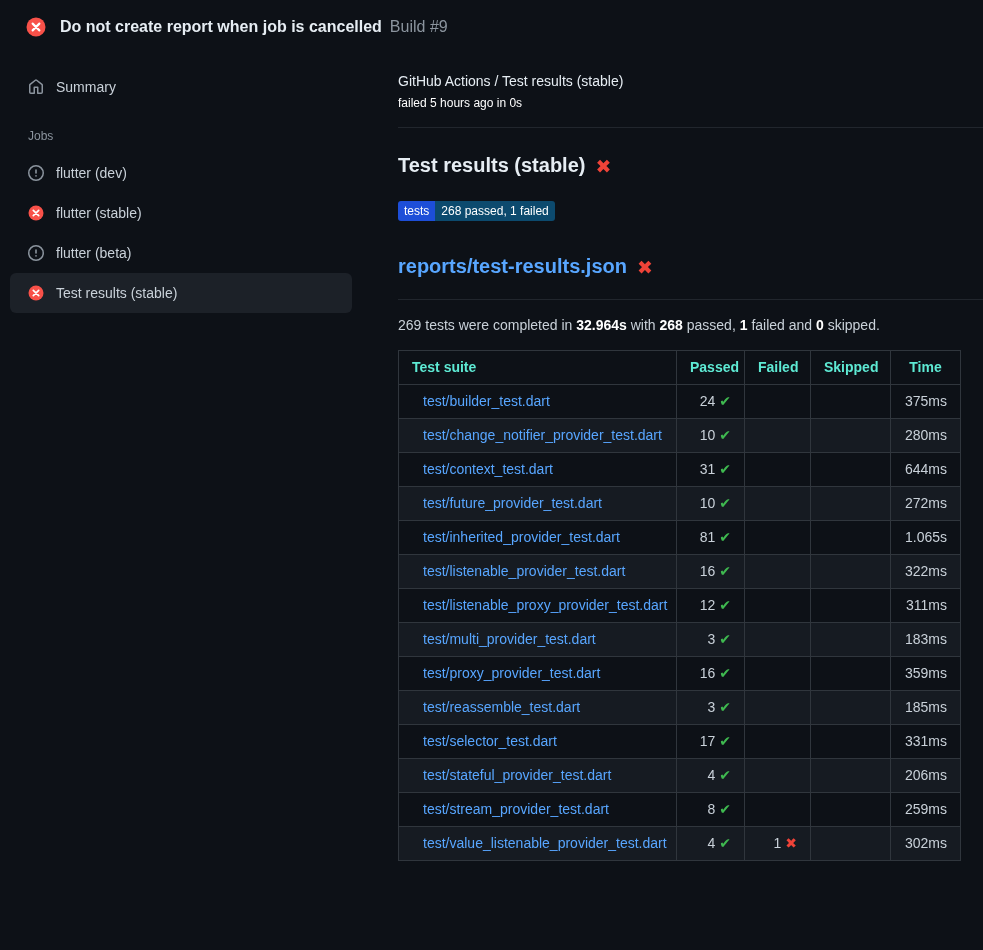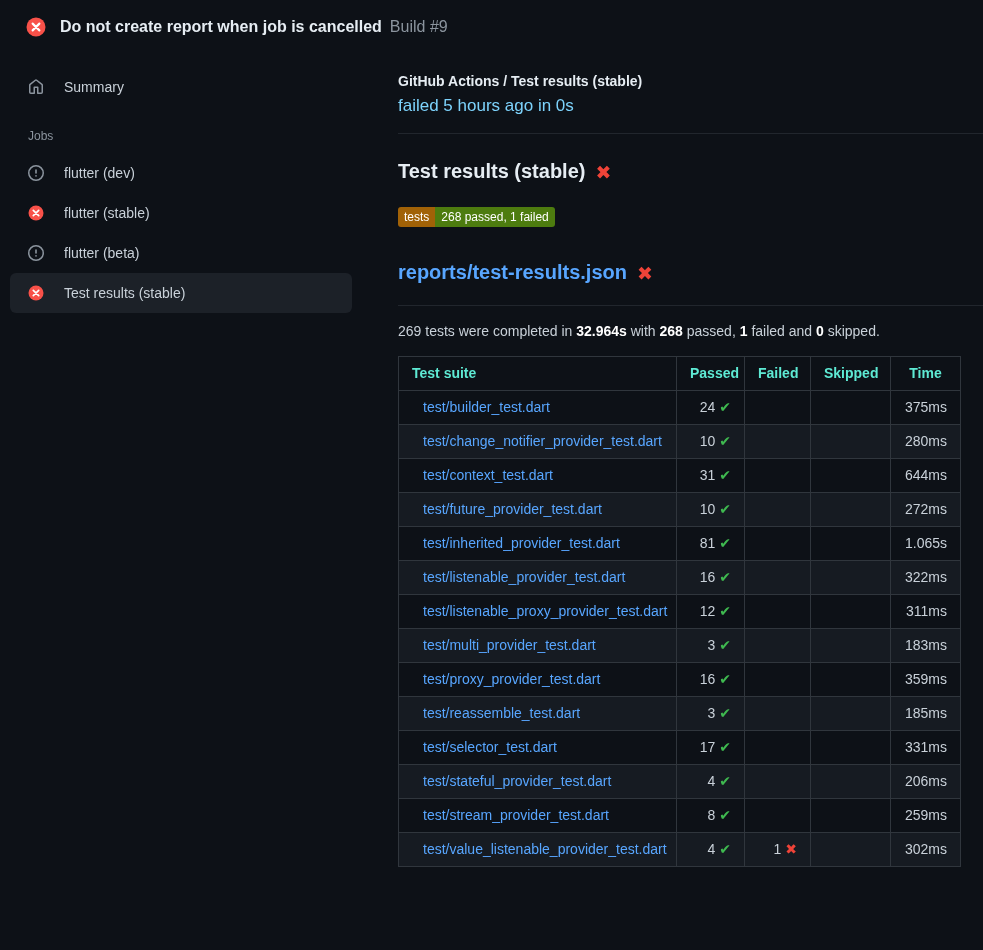--- a/index.html
+++ b/index.html
@@ -14,38 +14,38 @@
 
   
   .run-header { display:flex; align-items:center; gap:14px; padding:17px 24px 14px 26px; }
   .run-header h1 { margin:0; font-size:16px; font-weight:700; color:#e6edf3; display:flex; gap:8px; align-items:baseline; }
   .build { color:#8b949e; font-weight:400; font-size:16px; }
   .icon-20 { display:flex; width:20px; height:20px; flex:0 0 20px; }
 
   
   .layout { display:flex; align-items:flex-start; }
   .sidebar { flex:0 0 372px; padding:16px 20px 0 10px; }
-  .side-item { display:flex; align-items:center; gap:20px; padding:10px 18px; border-radius:6px; cursor:pointer; color:#c9d1d9; line-height:20px; }
+  .side-item { display:flex; align-items:center; gap:12px; padding:10px 18px; border-radius:6px; cursor:pointer; color:#c9d1d9; line-height:20px; }
   .side-item.selected { background:#1c2128; }
   .side-item .icon { display:flex; width:16px; height:16px; flex:0 0 16px; }
   .jobs-label { color:#8b949e; font-size:12px; padding:22px 18px 10px; }
 
   .content { flex:1 1 auto; min-width:0; padding:22px 0 20px 26px; }
 
   
-  .run-title { font-weight:700; color:#e6edf3; }
-  .run-meta { color:#7dd3fc; font-size:17px; margin-top:7px; }
+  .run-title { font-weight:400; color:#e6edf3; }
+  .run-meta { color:#ffffff; font-size:12px; margin-top:7px; }
   .divider { border:0; border-top:1px solid #21262d; margin:17px 0 0; }
 
   .section-title { display:flex; align-items:center; gap:10px; margin:26px 0 0; font-size:20px; font-weight:700; color:#e6edf3; }
   .x-mark { color:#ef4338; font-size:19px; font-weight:700; font-family:"DejaVu Sans", sans-serif; }
 
   .badge { display:inline-flex; margin-top:24px; font-size:12px; line-height:1; border-radius:3px; overflow:hidden; }
-  .badge .k { background:#a16207; color:#ffffff; padding:4px 6px; }
-  .badge .v { background:#4d7c0f; color:#ffffff; padding:4px 6px; }
+  .badge .k { background:#1d4ed8; color:#ffffff; padding:4px 6px; }
+  .badge .v { background:#0c4a6e; color:#ffffff; padding:4px 6px; }
 
   .report-heading { display:flex; align-items:center; gap:10px; margin:34px 0 0; padding-bottom:21px; border-bottom:1px solid #21262d; font-size:20px; font-weight:700; }
   .report-heading a { color:#58a6ff; text-decoration:none; cursor:pointer; }
 
   .summary-line { margin-top:17px; }
   .summary-line strong { color:#ffffff; }
 
   
   .results-table { border-collapse:collapse; margin-top:17px; table-layout:fixed; width:562px; }
   .results-table th, .results-table td { border:1px solid #30363d; padding:7px 13px; line-height:19px; }

